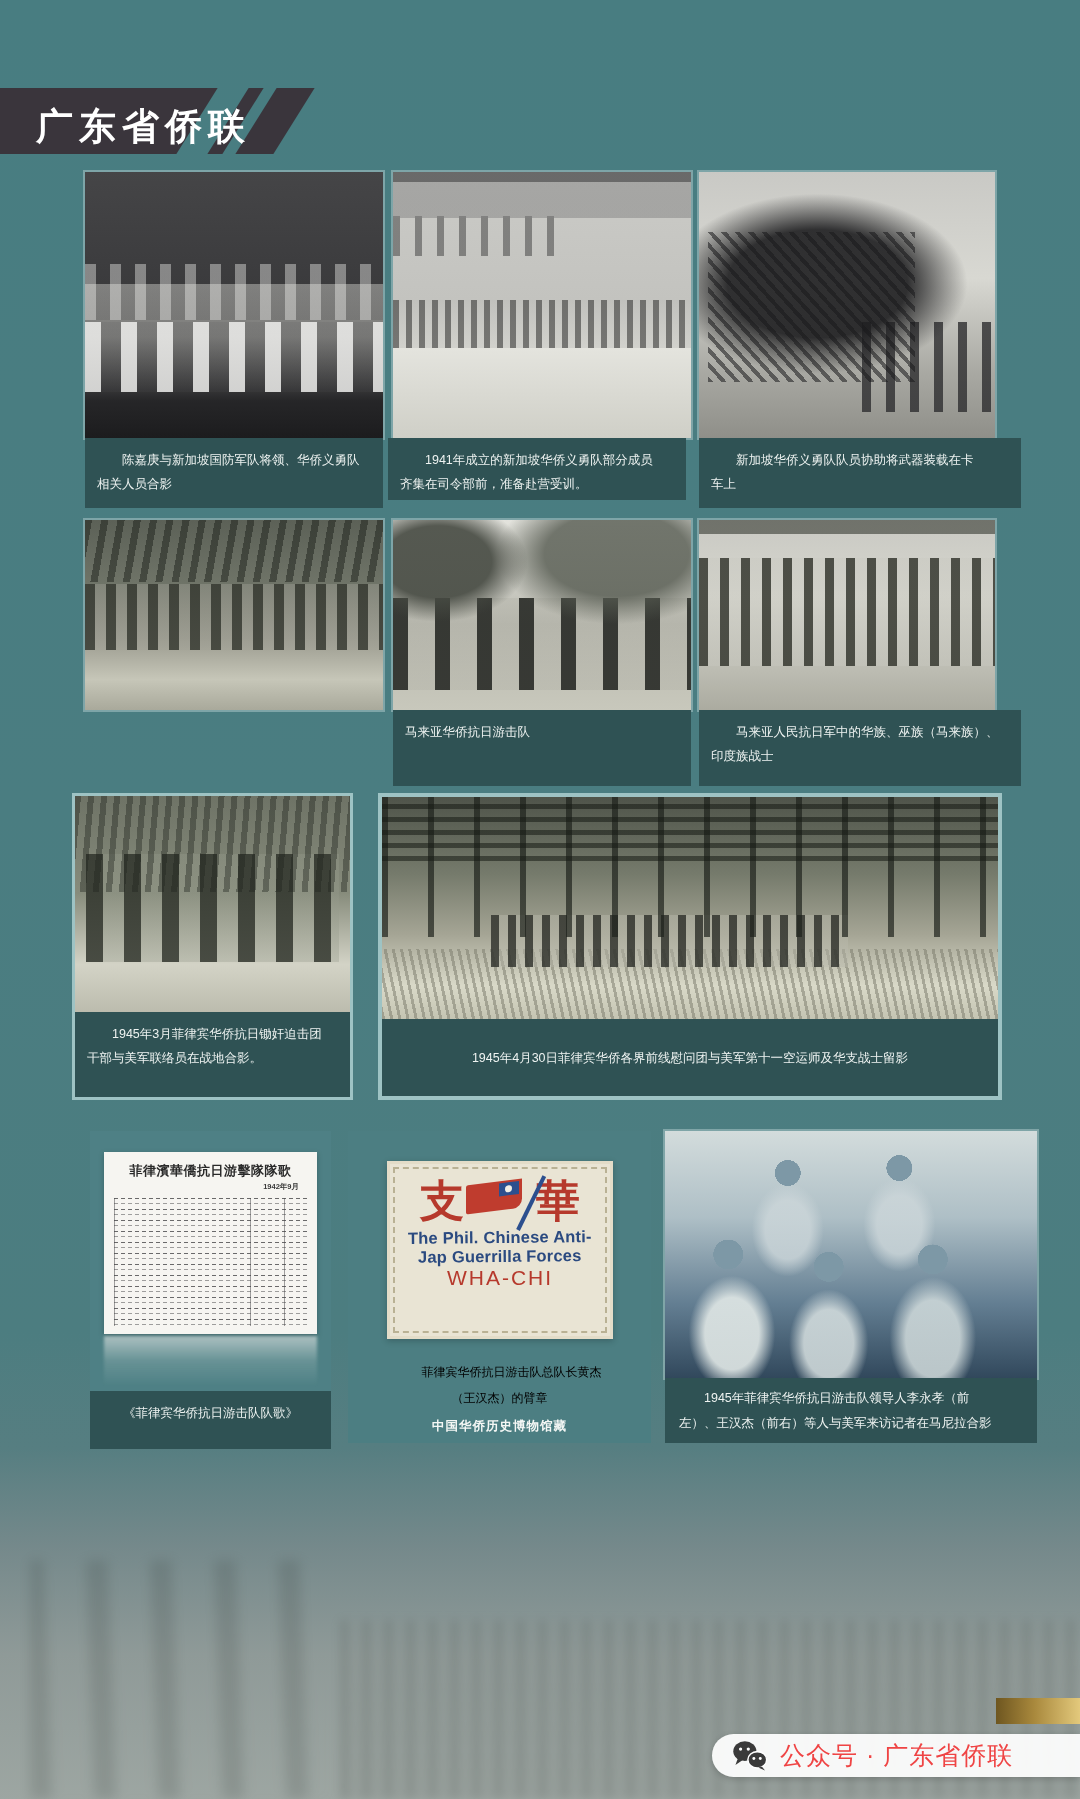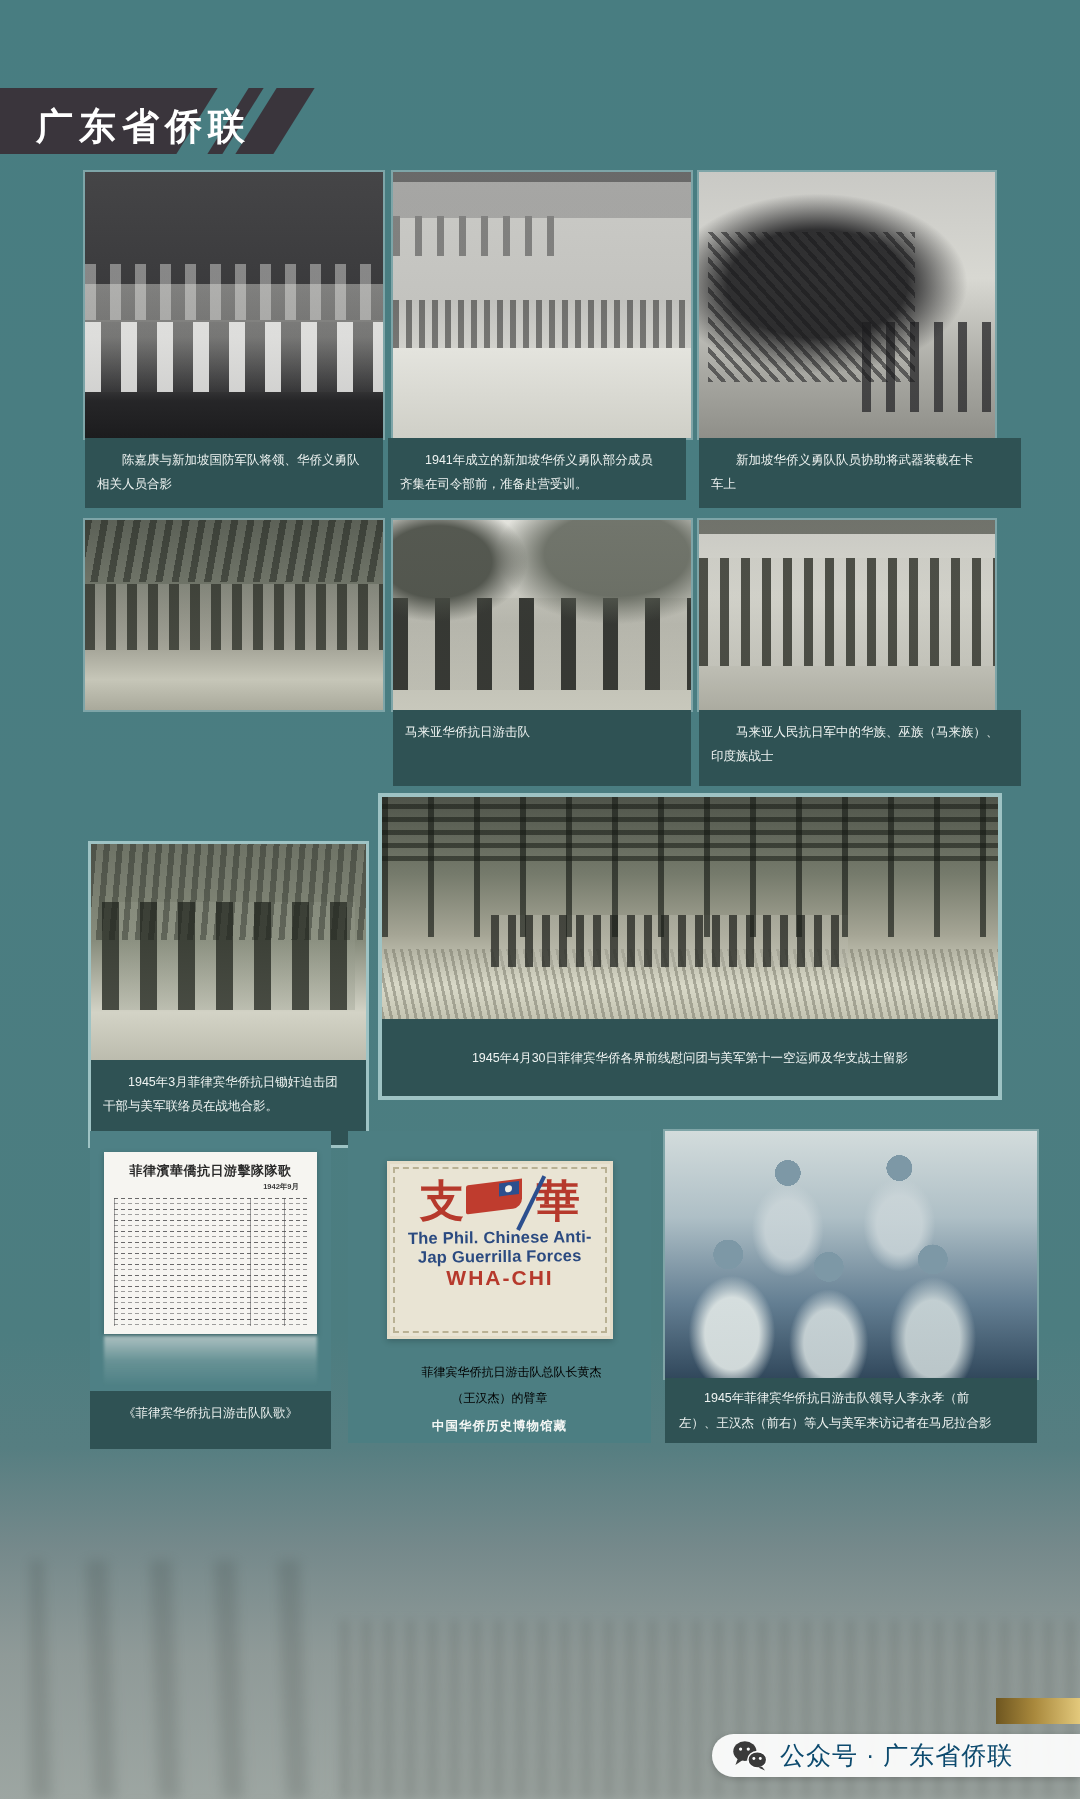--- a/index.html
+++ b/index.html
@@ -81,21 +81,21 @@
       linear-gradient(180deg,#c9c9c3 0%,#d6d6ce 40%,#bdbdb3 78%,#ababa0 100%);
     background-size:100% 100%,100% 108px,100% 100%;
     background-position:0 0,0 38px,0 0;}
   .r2c1cap{left:85px;top:710px;width:298px;height:76px;}
   .r2c2cap{left:393px;top:710px;width:298px;height:76px;}
   .r2c3cap{left:699px;top:710px;width:322px;height:76px;}
 
   
   .frame{position:absolute;background:#2f5254;box-sizing:border-box;
     display:flex;flex-direction:column;}
-  .frame-l{left:88px;top:793px;width:281px;height:307px;border:3px solid #9ec3c4;margin-top:48px;}
+  .frame-l{left:72px;top:793px;width:281px;height:307px;border:3px solid #9ec3c4;}
   .frame-r{left:378px;top:793px;width:624px;height:307px;border:4px solid #9ec3c4;}
   .fph{flex:0 0 auto;width:100%;background-repeat:no-repeat;background-color:#8d9285;}
   .fcap{flex:1 1 auto;color:#eef3f1;font-size:12.5px;line-height:24px;font-weight:500;
     padding:10px 12px 0;white-space:pre-line;}
   .fcap.vcenter{display:flex;align-items:center;justify-content:center;padding:0 24px;}
   .r3c1ph{height:216px;
     background-image:
       repeating-linear-gradient(95deg, rgba(30,34,28,.4) 0 6px, rgba(0,0,0,0) 6px 13px),
       repeating-linear-gradient(90deg, rgba(48,52,44,.85) 0 17px, rgba(150,155,140,.35) 17px 38px),
       linear-gradient(180deg,#6e7366 0%,#878c7c 45%,#d3d3c6 78%,#bcbcae 100%);
@@ -140,21 +140,21 @@
     font-family:"DejaVu Sans","Liberation Sans",sans-serif;}
   .badge-flag{position:relative;width:64px;height:54px;display:inline-block;}
   .pole{position:absolute;right:12px;top:-4px;width:4px;height:60px;background:#2c4f8e;
     transform:rotate(26deg);transform-origin:bottom center;}
   .cloth{position:absolute;left:-2px;top:8px;width:56px;height:29px;background:#bf3c2e;
     transform:skewY(-7deg);border-radius:2px 0 9px 2px;}
   .canton{position:absolute;right:3px;top:2px;width:20px;height:13px;background:#2c4f8e;}
   .sun{position:absolute;left:6px;top:3px;width:7px;height:7px;border-radius:50%;background:#f2efe6;}
   .badge-en{font-size:16.5px;line-height:19px;font-weight:700;color:#2b4a80;
     letter-spacing:.2px;transform:rotate(-.6deg);}
-  .badge-wha{font-size:21px;line-height:24px;font-weight:700;color:#b6392c;letter-spacing:2px;}
+  .badge-wha{font-size:21px;line-height:24px;font-weight:400;color:#b6392c;letter-spacing:2px;}
   .r4c2cap{position:absolute;left:14px;top:228px;width:275px;color:#000000;
     font-size:12px;line-height:26px;font-weight:500;white-space:pre-line;text-indent:2em;text-align:center;}
   .r4c2credit{position:absolute;left:0;top:287px;width:100%;text-align:center;
     color:#f4f7f5;font-size:12.5px;font-weight:700;
     font-family:"Liberation Serif","DejaVu Serif",serif;letter-spacing:1px;}
 
   .r4c3ph{left:665px;top:1131px;width:372px;height:247px;
     background-image:
       radial-gradient(circle 15px at 17% 50%, #7d98a6 0 99%, rgba(0,0,0,0) 100%),
       radial-gradient(circle 15px at 44% 55%, #7d98a6 0 99%, rgba(0,0,0,0) 100%),
@@ -181,21 +181,21 @@
 
   
   .page-number{position:absolute;left:1008px;top:1691px;font-size:30px;font-weight:700;
     color:#c69f4a;letter-spacing:1px;}
   .page-number-bar{position:absolute;left:996px;top:1698px;width:84px;height:26px;
     background:linear-gradient(90deg,#6e5620 0%,#a8883c 45%,#e3c97c 100%);}
   .wechat-pill{position:absolute;left:712px;top:1734px;width:368px;height:43px;
     background:rgba(255,255,255,.93);border-radius:22px 0 0 22px;
     display:flex;align-items:center;gap:12px;padding-left:20px;box-sizing:border-box;
     box-shadow:0 2px 6px rgba(0,0,0,.18);}
-  .wechat-pill .label{font-size:25px;color:#0c4a6e;font-weight:500;letter-spacing:1px;text-align:center;}
+  .wechat-pill .label{font-size:25px;color:#ef4444;font-weight:500;letter-spacing:1px;text-align:center;}
 </style>
 </head>
 <body>
 
 <div class="page">
 
   <div class="banner-main"></div>
   <div class="banner-stripe1"></div>
   <div class="banner-stripe2"></div>
   <h1 class="page-title">广东省侨联</h1>

